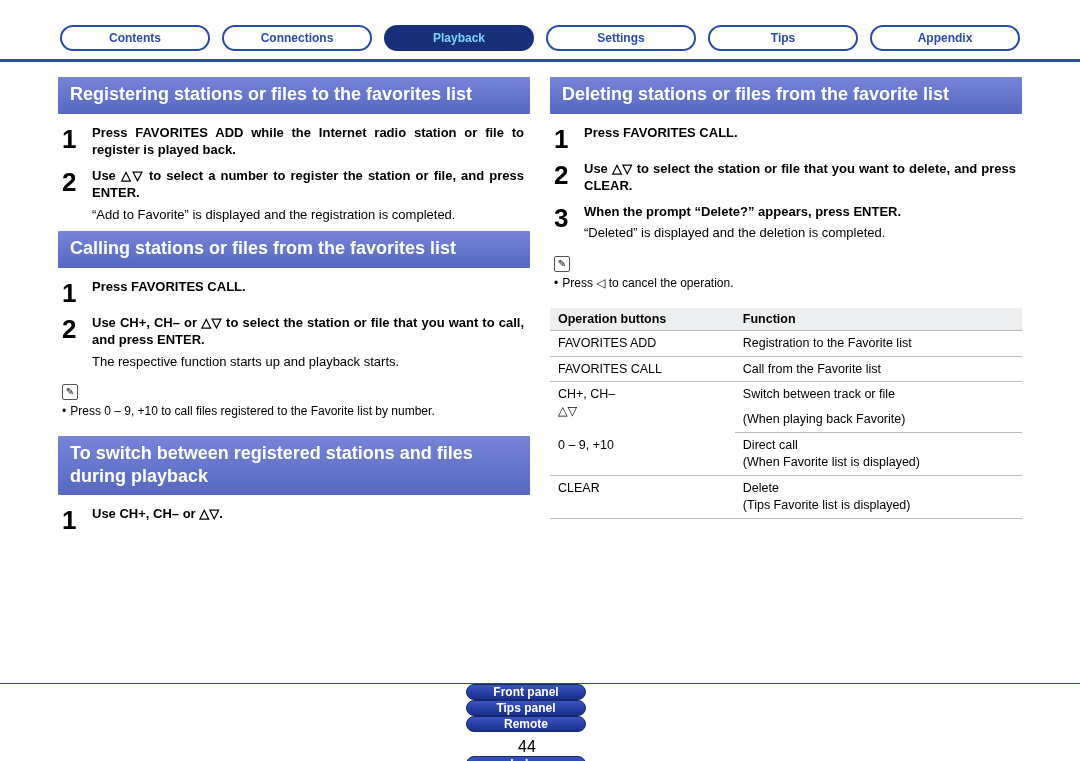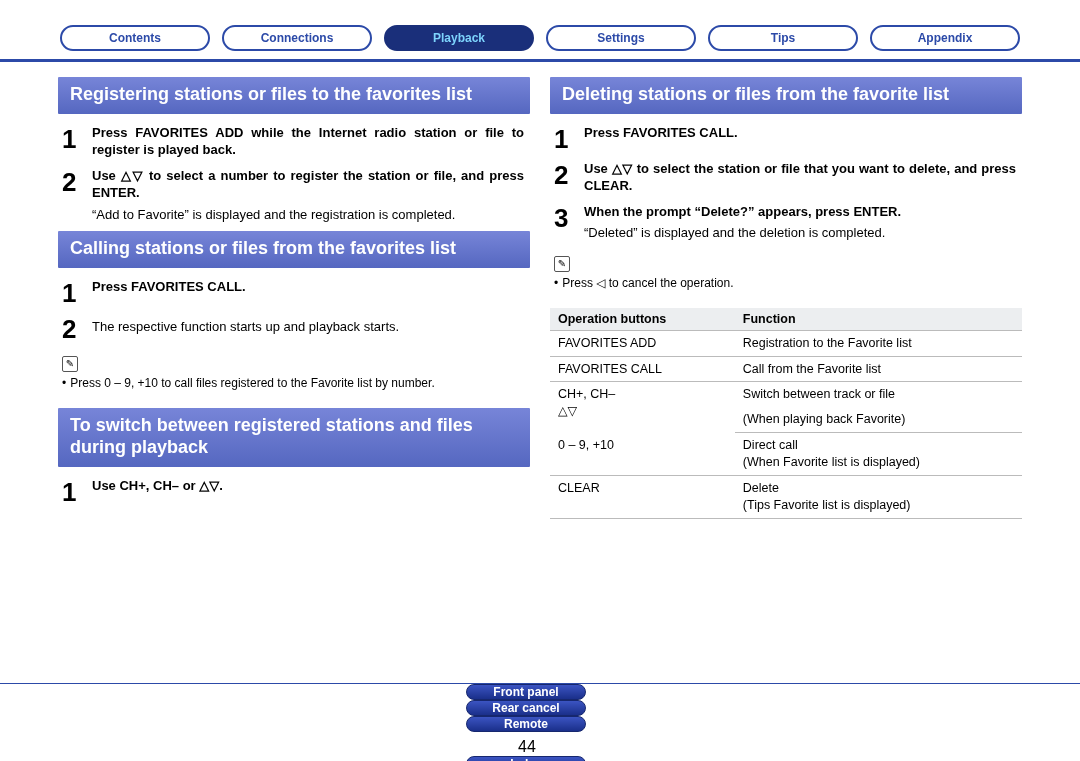--- a/index.html
+++ b/index.html
@@ -229,20 +229,21 @@
 
       <div class="section-header">Calling stations or files from the favorites list</div>
 
       <div class="step">
         <div class="step-num">1</div>
         <div class="step-body"><span class="bold">Press FAVORITES CALL.</span></div>
       </div>
       <div class="step">
         <div class="step-num">2</div>
         <div class="step-body">
+          <span class="bold">Use CH+, CH– or △▽ to select the station or file that you want to call, and press ENTER.</span>
           <span class="note">The respective function starts up and playback starts.</span>
         </div>
       </div>
 
       <div class="note-box">
         <span class="note-icon">✎</span>
         <div class="note-bullet">
             <span>Press 0 – 9, +10 to call files registered to the Favorite list by number.</span>
           </div>
       </div>
@@ -321,21 +322,21 @@
           </tr>
         </tbody>
       </table>
 
     </div>
 
   </div>
 
   <div class="bottom-bar">
     <div class="bottom-btn">Front panel</div>
-    <div class="bottom-btn">Rear cancel</div>
+    <div class="bottom-btn">Tips panel</div>
     <div class="bottom-btn">Remote</div>
     <div class="page-num">44</div>
     <div class="bottom-btn">Index</div>
 
     <div class="spacer"></div>
 
     <div class="circle-btn">
       <svg viewBox="0 0 24 24">
           <path d="M12 3l9 8h-3v8h-4v-5h-4v5H6v-8H3z"></path>
         </svg>

